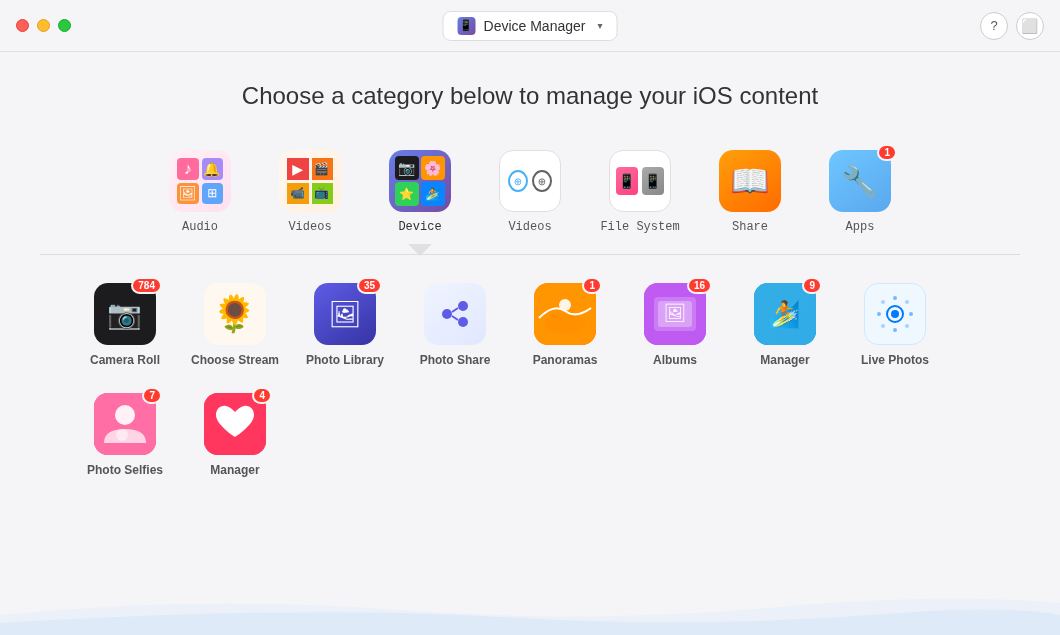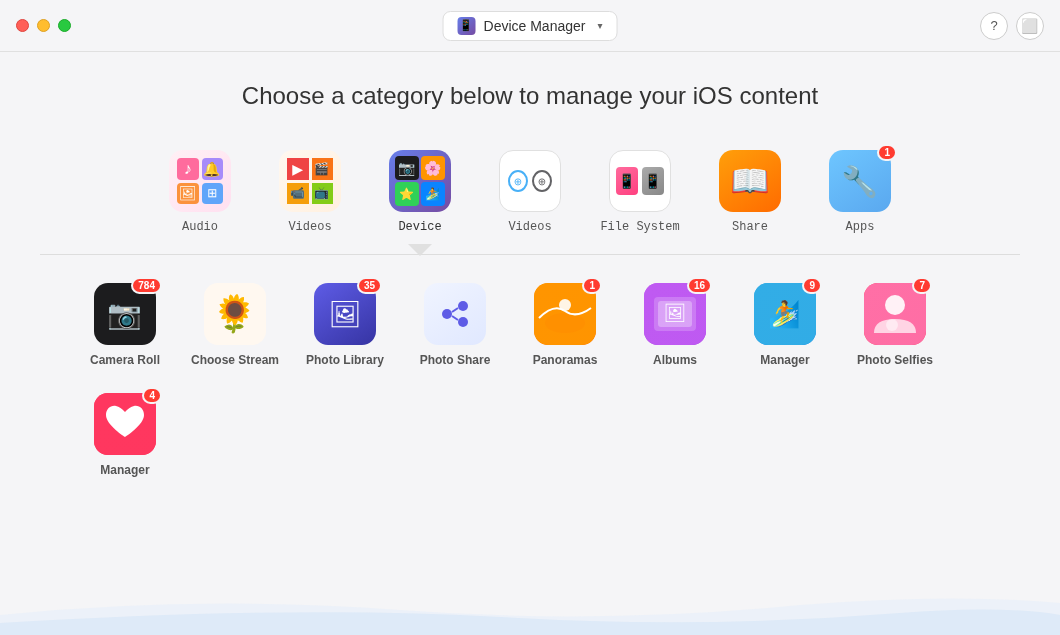--- a/index.html
+++ b/index.html
@@ -626,20 +626,39 @@
               </linearGradient>
             </defs>
             <text x="31" y="40" text-anchor="middle" fill="white" font-size="26">🏄</text>
           </svg>
         </div>
         <span class="badge">9</span>
       </div>
       <span class="sub-label">Manager</span>
     </div>
 
+    <div class="sub-item">
+      <div class="sub-icon-wrap">
+        <div class="icon-live-photos sub-icon">
+          <svg width="40" height="40" viewBox="0 0 40 40">
+            <circle cx="20" cy="20" r="8" fill="none" stroke="#007aff" stroke-width="2"></circle>
+            <circle cx="20" cy="20" r="4" fill="#007aff"></circle>
+            <circle cx="20" cy="4" r="2" fill="#007aff" opacity="0.5"></circle>
+            <circle cx="20" cy="36" r="2" fill="#007aff" opacity="0.5"></circle>
+            <circle cx="4" cy="20" r="2" fill="#007aff" opacity="0.5"></circle>
+            <circle cx="36" cy="20" r="2" fill="#007aff" opacity="0.5"></circle>
+            <circle cx="8" cy="8" r="2" fill="#007aff" opacity="0.3"></circle>
+            <circle cx="32" cy="8" r="2" fill="#007aff" opacity="0.3"></circle>
+            <circle cx="8" cy="32" r="2" fill="#007aff" opacity="0.3"></circle>
+            <circle cx="32" cy="32" r="2" fill="#007aff" opacity="0.3"></circle>
+          </svg>
+        </div>
+      </div>
+      <span class="sub-label">Live Photos</span>
+    </div>
 
 
     <div class="sub-item">
       <div class="sub-icon-wrap">
         <div class="icon-photo-selfies sub-icon">
           <svg width="62" height="62" viewBox="0 0 62 62">
             <rect width="62" height="62" rx="14" fill="url(#selfieGrad)"></rect>
             <defs>
               <linearGradient id="selfieGrad" x1="0" y1="0" x2="62" y2="62">
                 <stop offset="0%" stop-color="#ff6fa6"></stop>

